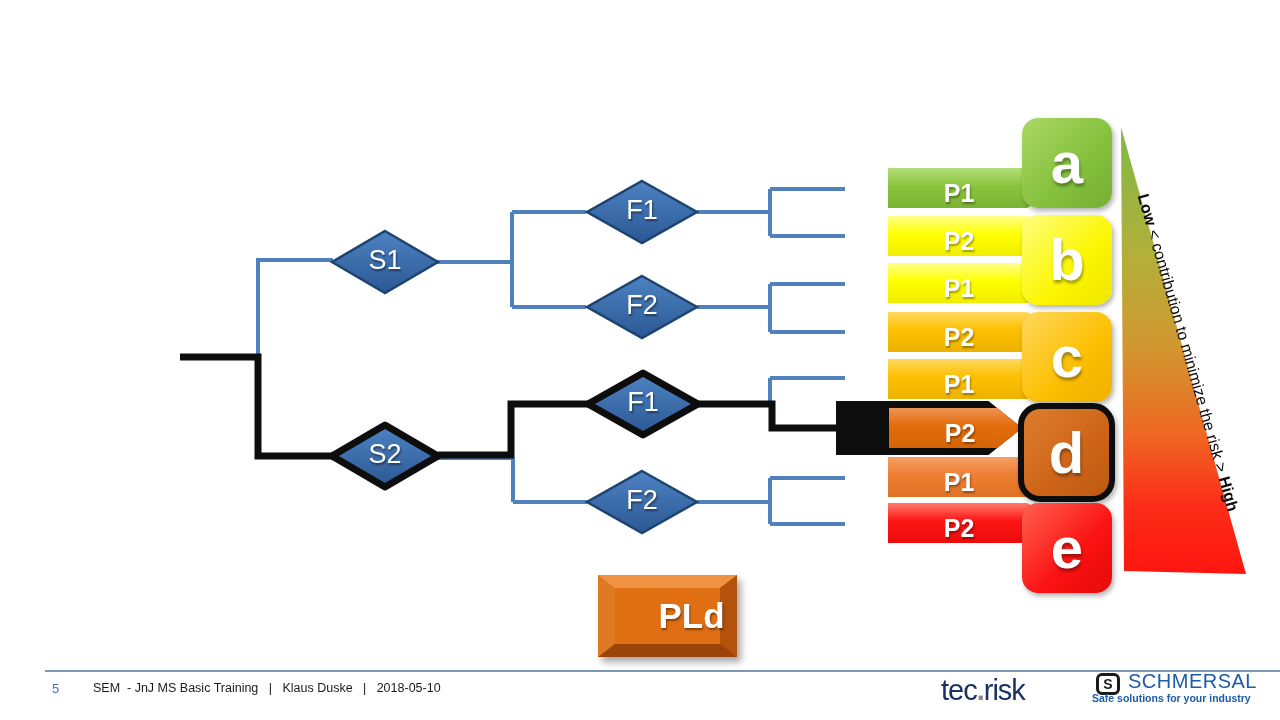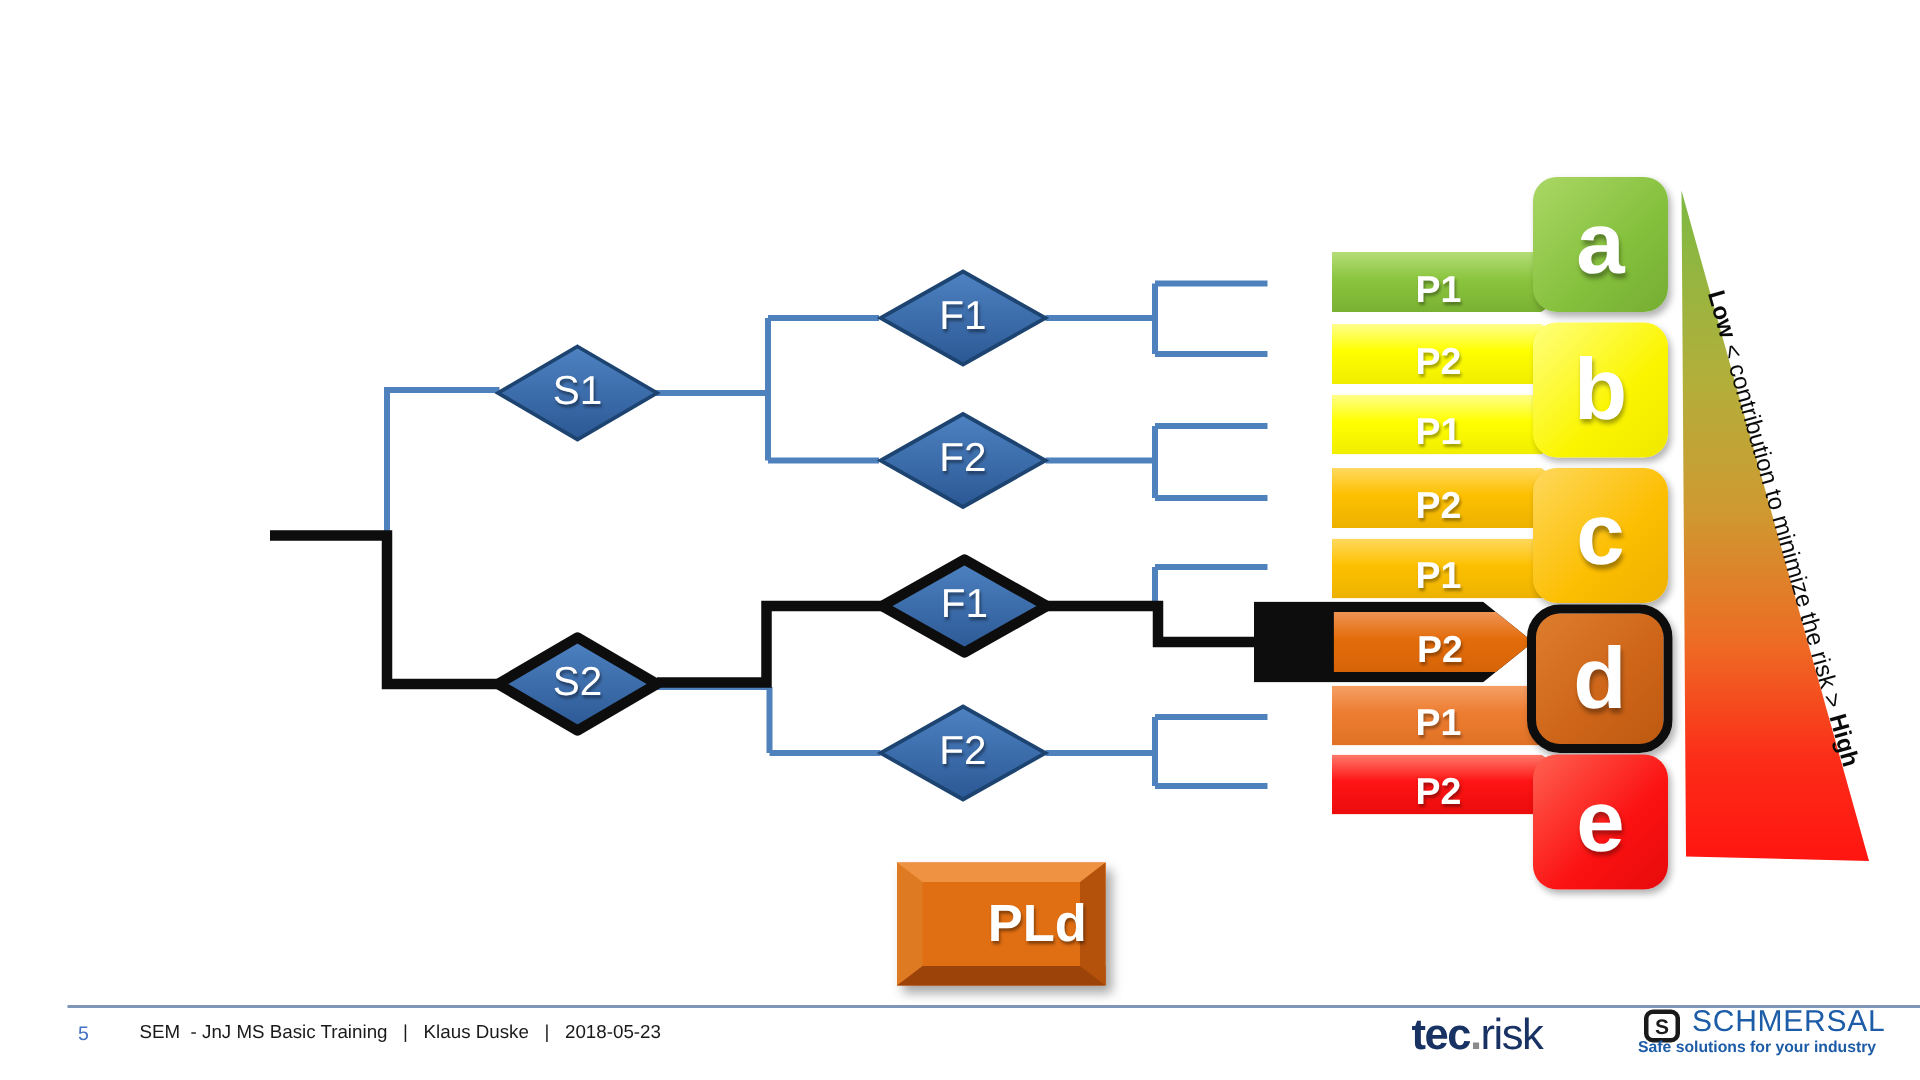--- a/index.html
+++ b/index.html
@@ -59,21 +59,21 @@
     border-style:solid;border-width:13px 17px;border-color:#ef9241 #b4510b #9c430a #dd7a22;
     background:#e06e12;display:flex;align-items:center;justify-content:center;
     box-shadow:4px 5px 7px rgba(0,0,0,.35);z-index:2;padding-left:48px;}
   .pld span{color:#fff;font-weight:bold;font-size:35px;text-shadow:1px 2px 2px rgba(0,0,0,.4);}
 
   
   .footer-line{position:absolute;left:45px;top:670px;width:1235px;height:2px;background:#7e97b8;z-index:2;}
   .page-number{position:absolute;left:52px;top:681px;font-size:13px;color:#4472c4;z-index:2;}
   .footer-text{position:absolute;left:93px;top:681px;font-size:12.5px;color:#1a1a1a;white-space:pre;z-index:2;}
   .tecnicum{position:absolute;left:941px;top:674px;font-size:29px;letter-spacing:-1px;color:#183263;z-index:2;}
-  .tecnicum .tec{font-weight:bold;}
+  .tecnicum .tec{font-weight:normal;}
   .tecnicum .dot{font-weight:bold;color:#8a8a8a;}
   .schm-icon{position:absolute;left:1096px;top:673px;width:24px;height:22px;box-sizing:border-box;
     border:3px solid #1a1a1a;border-radius:6px;display:flex;align-items:center;justify-content:center;z-index:2;}
   .schm-icon span{font-size:14px;font-weight:bold;color:#1a1a1a;line-height:1;}
   .schm-name{position:absolute;left:1128px;top:670px;font-size:20px;font-weight:normal;letter-spacing:0.5px;color:#1d5ca6;z-index:2;}
   .schm-tagline{position:absolute;left:1092px;top:692px;font-size:10.5px;font-weight:bold;color:#1d5ca6;z-index:2;}
 </style>
 </head>
 <body>
 
@@ -180,21 +180,21 @@
   <div class="scale-text">
     <span class="strong">Low</span><span class="mid">&lt; contribution to minimize the risk &gt;</span><span class="strong">High</span>
   </div>
 
   <div class="pld">
     <span>PLd</span>
   </div>
 
   <div class="footer-line"></div>
   <div class="page-number">5</div>
-  <div class="footer-text">SEM  - JnJ MS Basic Training   |   Klaus Duske   |   2018-05-23</div>
+  <div class="footer-text">SEM  - JnJ MS Basic Training   |   Klaus Duske   |   2018-05-10</div>
 
   <div class="tecnicum"><span class="tec">tec</span><span class="dot">.</span><span class="nicum">risk</span></div>
 
   <div class="schm-icon">
       <span>S</span>
     </div>
   <div class="schm-name">SCHMERSAL</div>
   <div class="schm-tagline">Safe solutions for your industry</div>
 
 </div>

